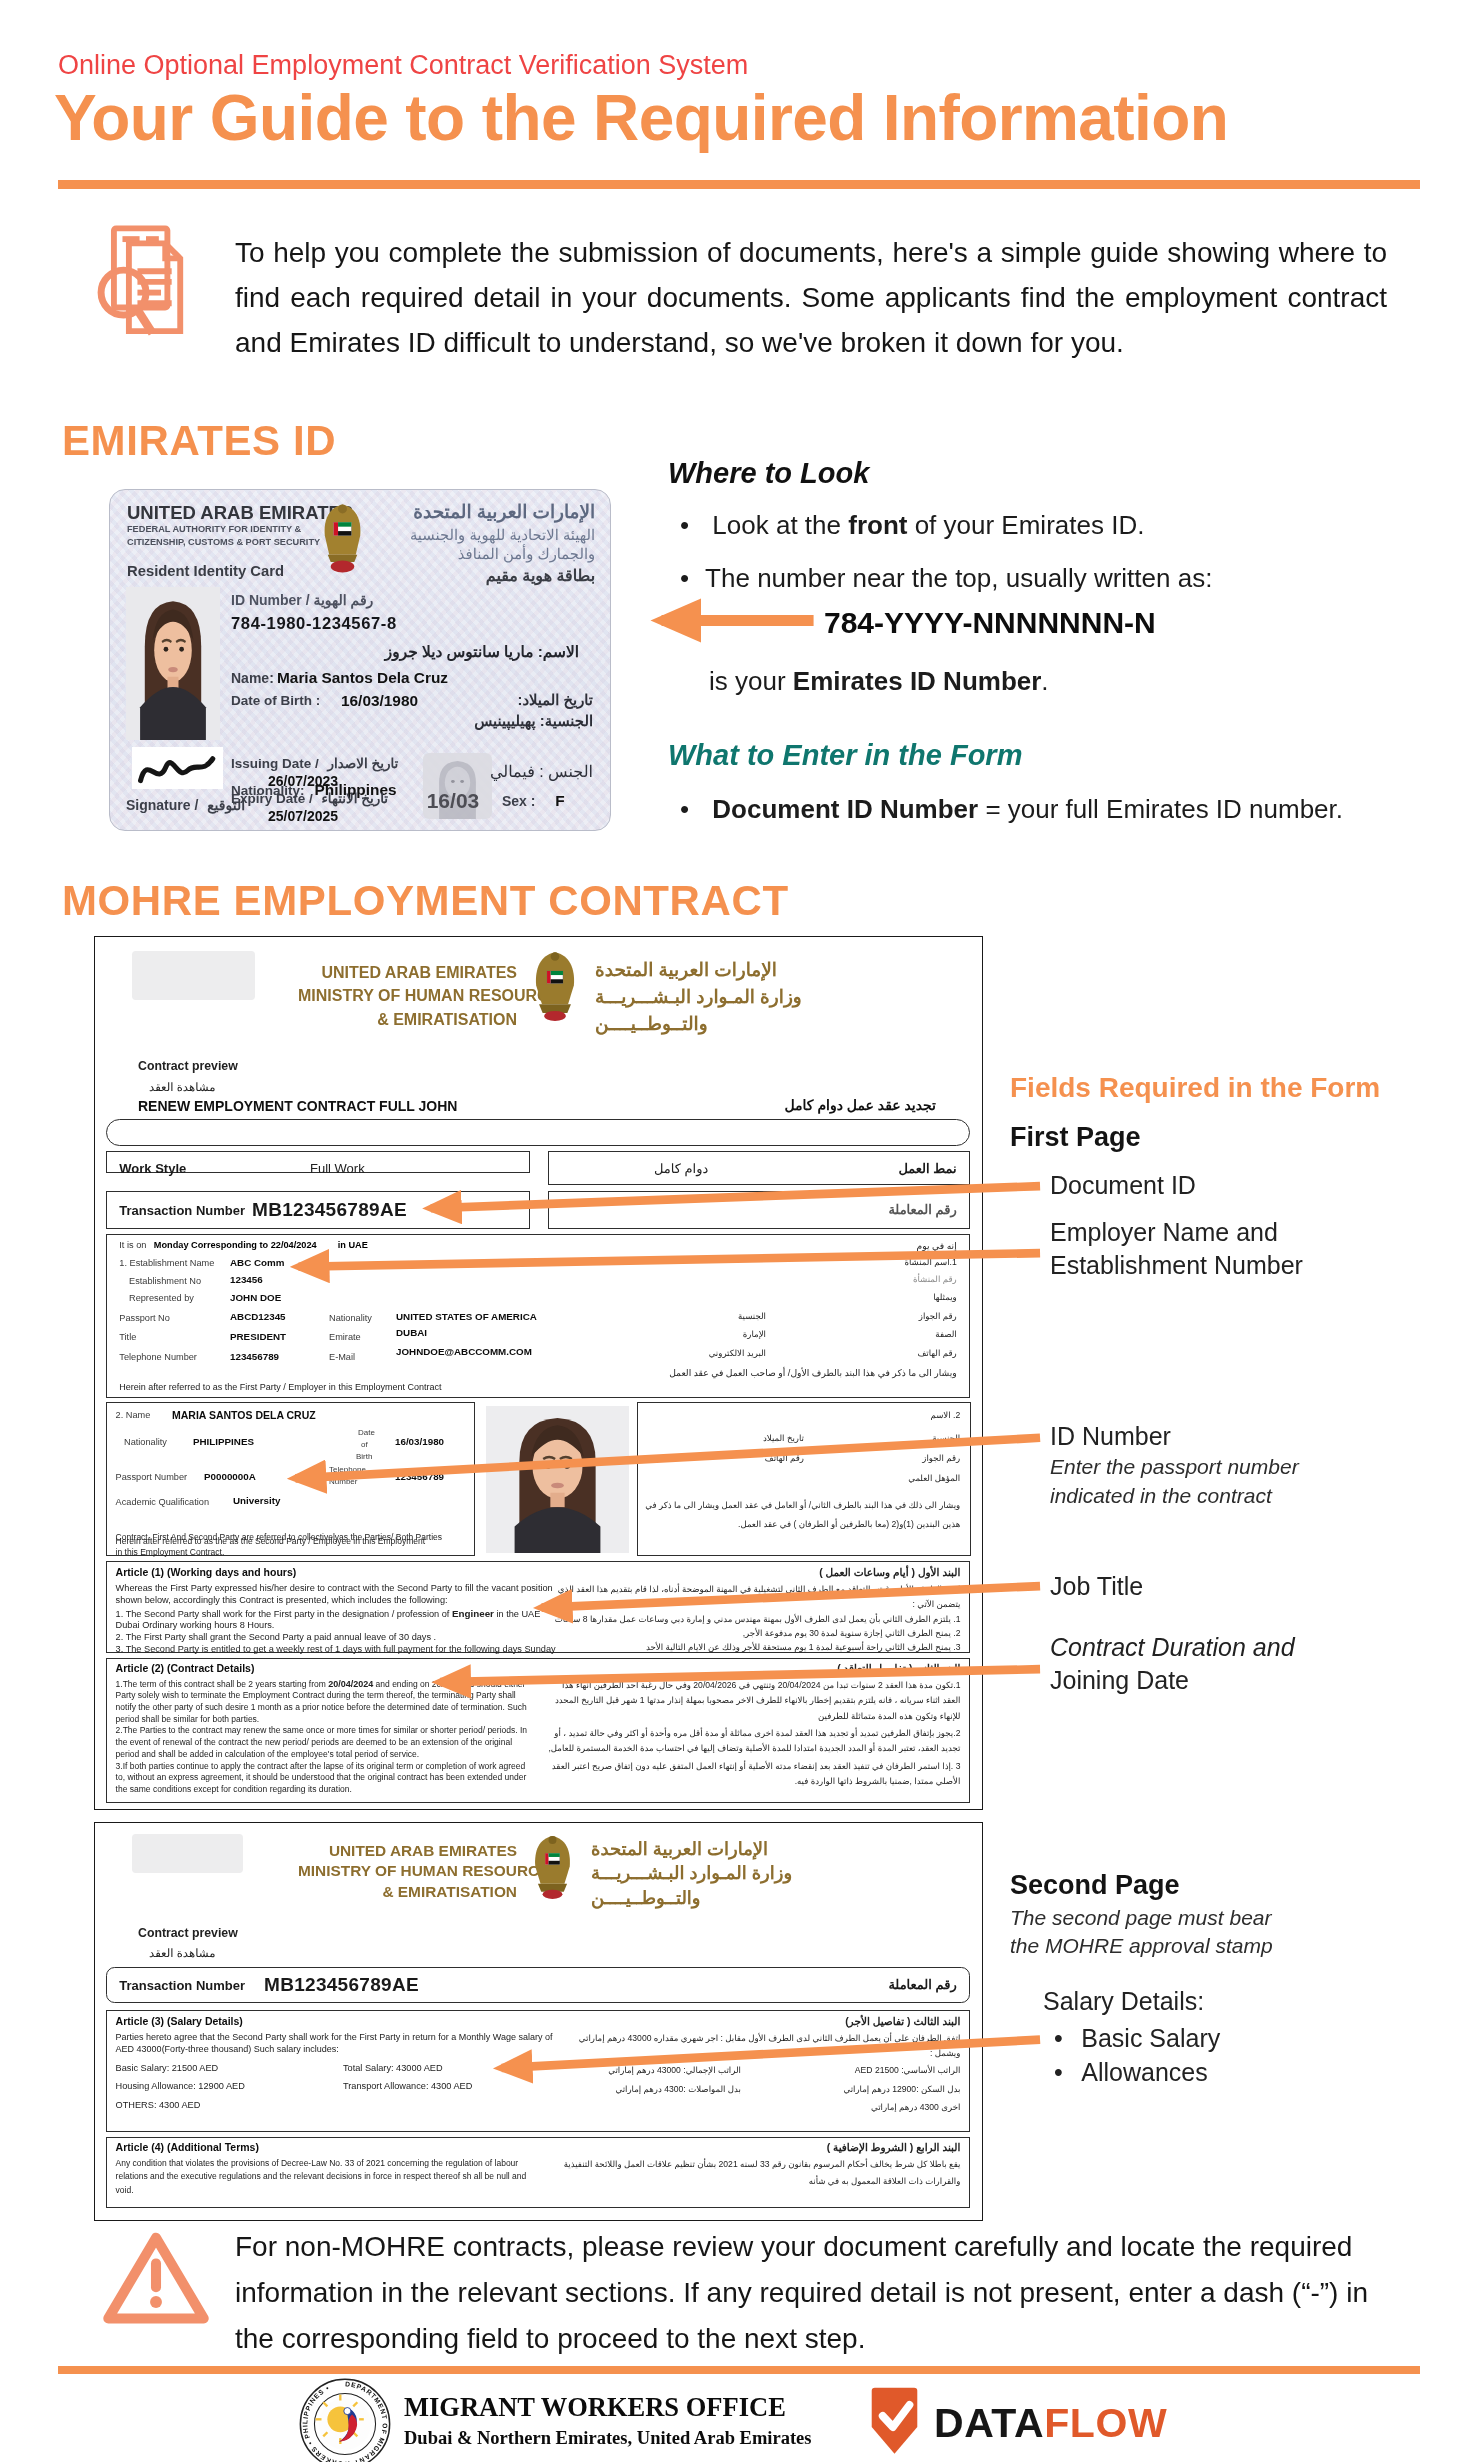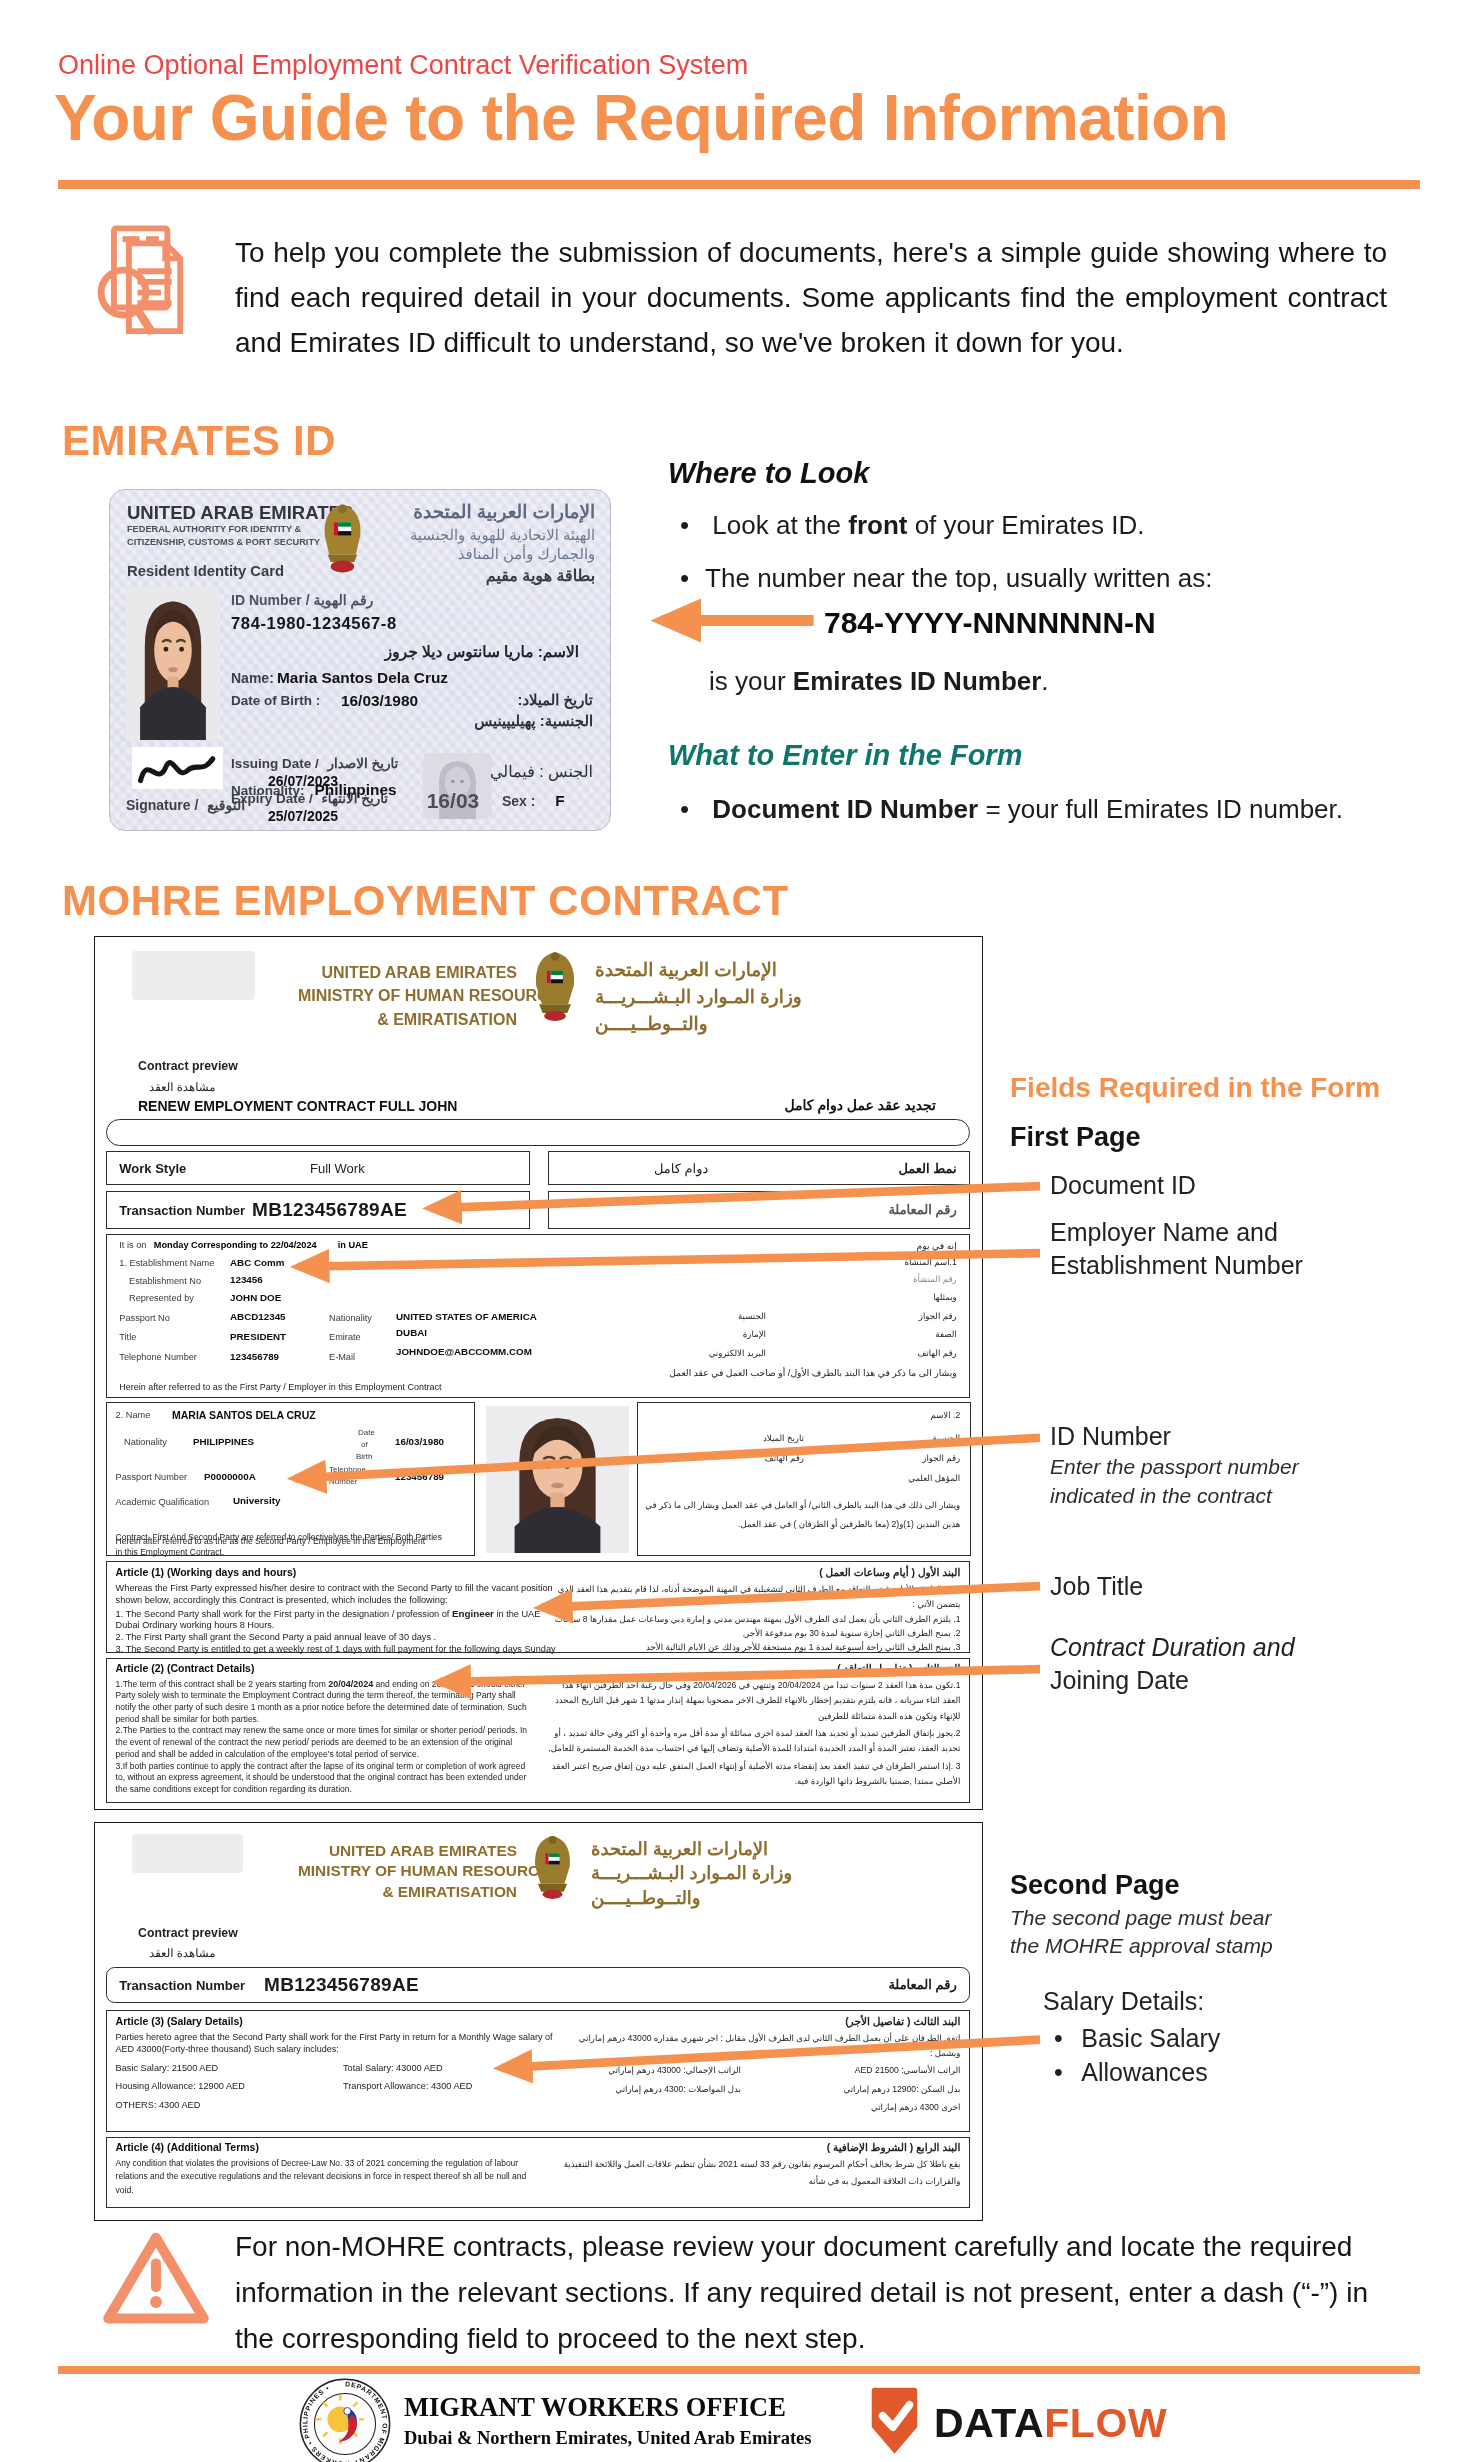--- a/index.html
+++ b/index.html
@@ -187,21 +187,21 @@
   </div>
 
   <div class="t" style="left:43px;top:122px;font-size:12.3px;font-weight:600;color:#222;">Contract preview</div>
   <div class="t" dir="rtl" style="left:54px;top:143px;font-size:11.7px;color:#222;">مشاهدة العقد</div>
 
   <div class="t" style="left:43px;top:161px;font-size:14px;font-weight:700;color:#111;">RENEW EMPLOYMENT CONTRACT FULL JOHN</div>
   <div class="t" dir="rtl" style="right:46px;top:160px;font-size:14px;font-weight:700;color:#111;">تجديد عقد عمل دوام كامل</div>
 
   <div class="cbox" style="left:11px;top:182px;width:864px;height:27px;border-radius:13.5px;"></div>
 
-  <div class="cbox" style="left:11px;top:214px;width:424px;height:34px;">
+  <div class="cbox" style="left:11px;top:214px;width:424px;height:22px;">
     <div class="t bold" style="left:12.3px;top:9.2px;font-size:13px;">Work Style</div>
     <div class="t" style="left:203px;top:9.2px;font-size:13px;color:#222;">Full Work</div>
   </div>
   <div class="cbox" style="left:453px;top:214px;width:422px;height:34px;">
     <div class="t" dir="rtl" style="left:105px;top:8.6px;font-size:13px;color:#222;">دوام كامل</div>
     <div class="t bold" dir="rtl" style="right:12.3px;top:8.6px;font-size:13px;">نمط العمل</div>
   </div>
 
   <div class="cbox" style="left:11px;top:254px;width:424px;height:38px;">
     <div class="t bold" style="left:12.3px;top:11px;font-size:13px;">Transaction Number</div>

